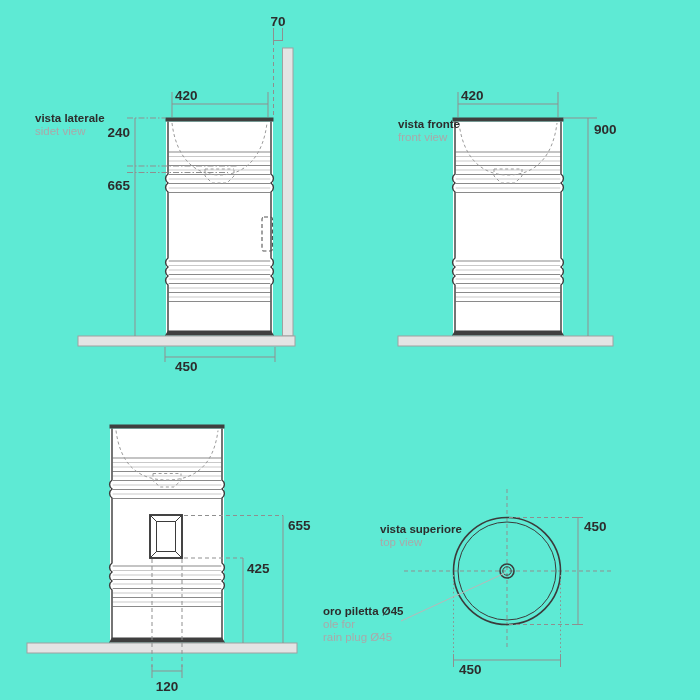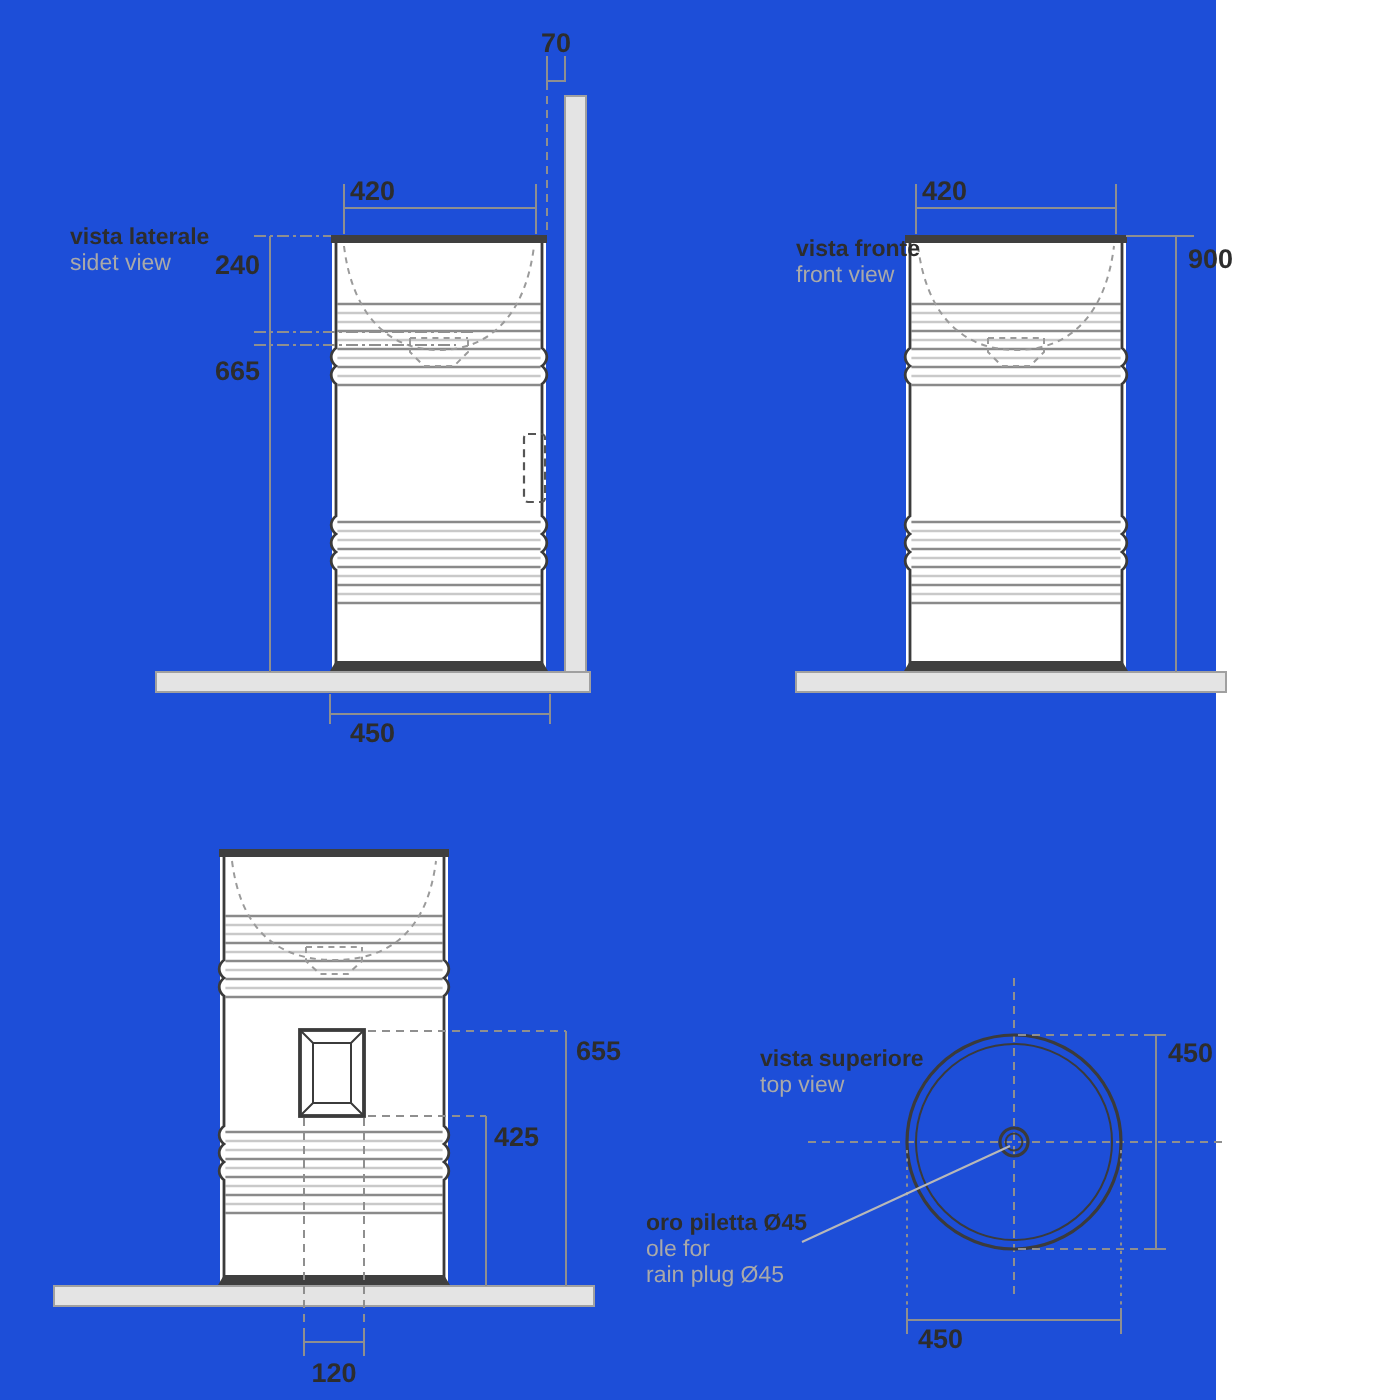--- a/index.html
+++ b/index.html
@@ -1,16 +1,16 @@
 <!DOCTYPE html>
 <html><head>
 <meta charset="utf-8">
 <style>
   html, body { margin: 0; padding: 0; background: #ffffff; }
-  .stage { width: 608px; height: 700px; position: relative; background: #1d4ed8; text-decoration: underline; }
+  .stage { width: 700px; height: 700px; position: relative; background: #5eead4; text-decoration: underline; }
   svg { display: block; }
 
   
   .outline   { stroke: #3b3b3b; stroke-width: 1.4; fill: none; }
   .outline-t { stroke: #3b3b3b; stroke-width: 1;   fill: none; }
   .rib-d     { stroke: #8a8a8a; stroke-width: 1.2; fill: none; }
   .rib-l     { stroke: #c9c9c9; stroke-width: 1.2; fill: none; }
   .dim       { stroke: #8f8f8f; stroke-width: 1;   fill: none; }
   .dash      { stroke-dasharray: 4 3; }
   .dot       { stroke-dasharray: 1.6 2.6; }

